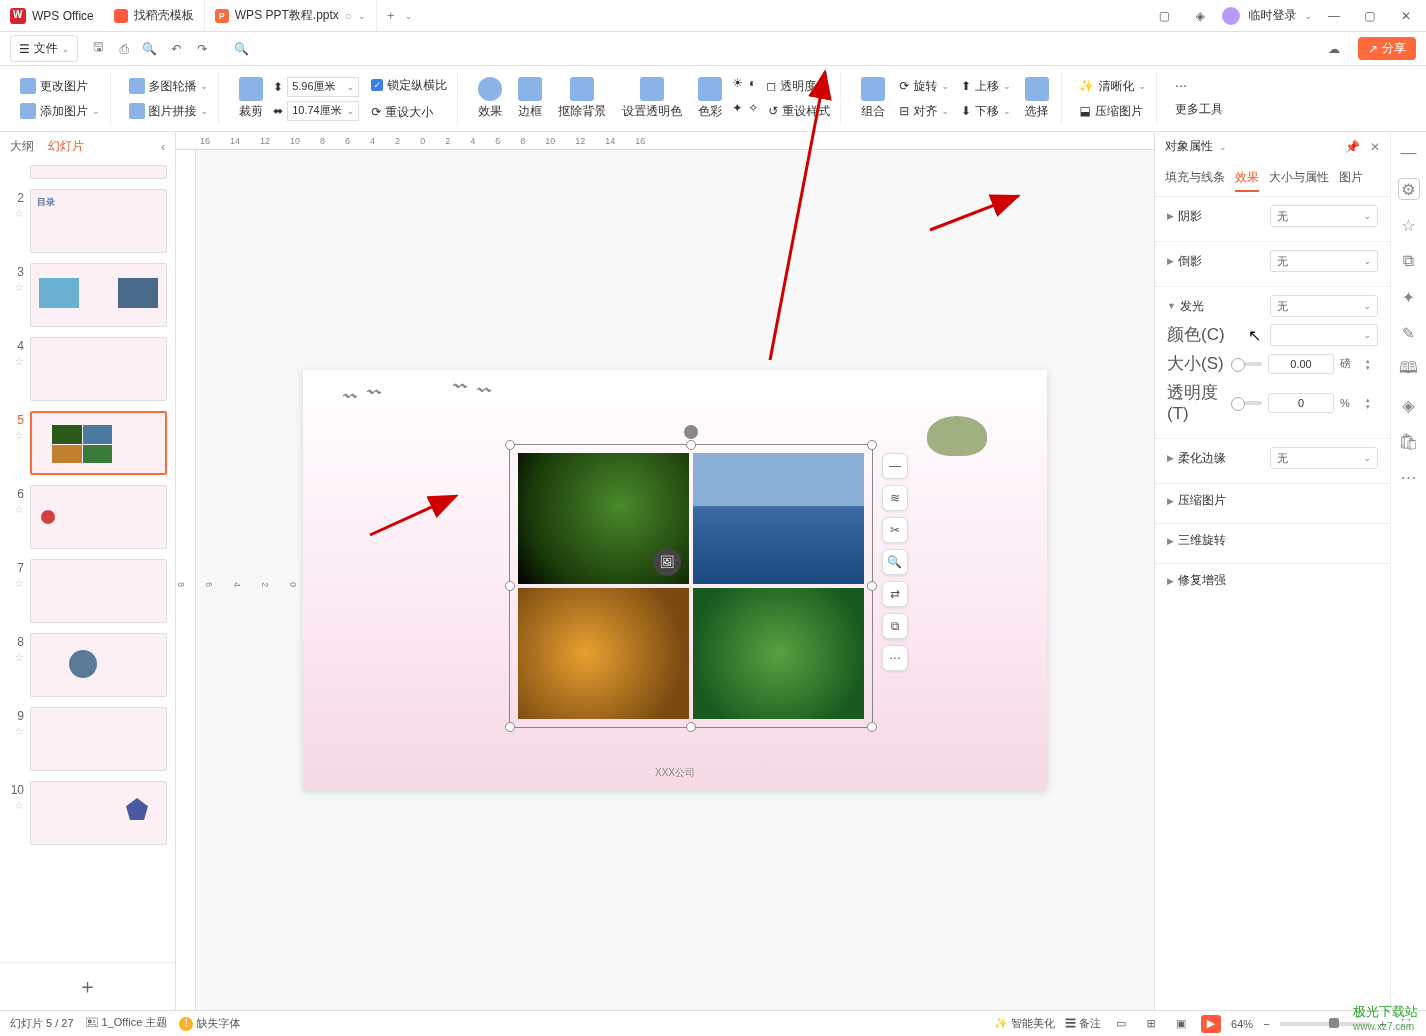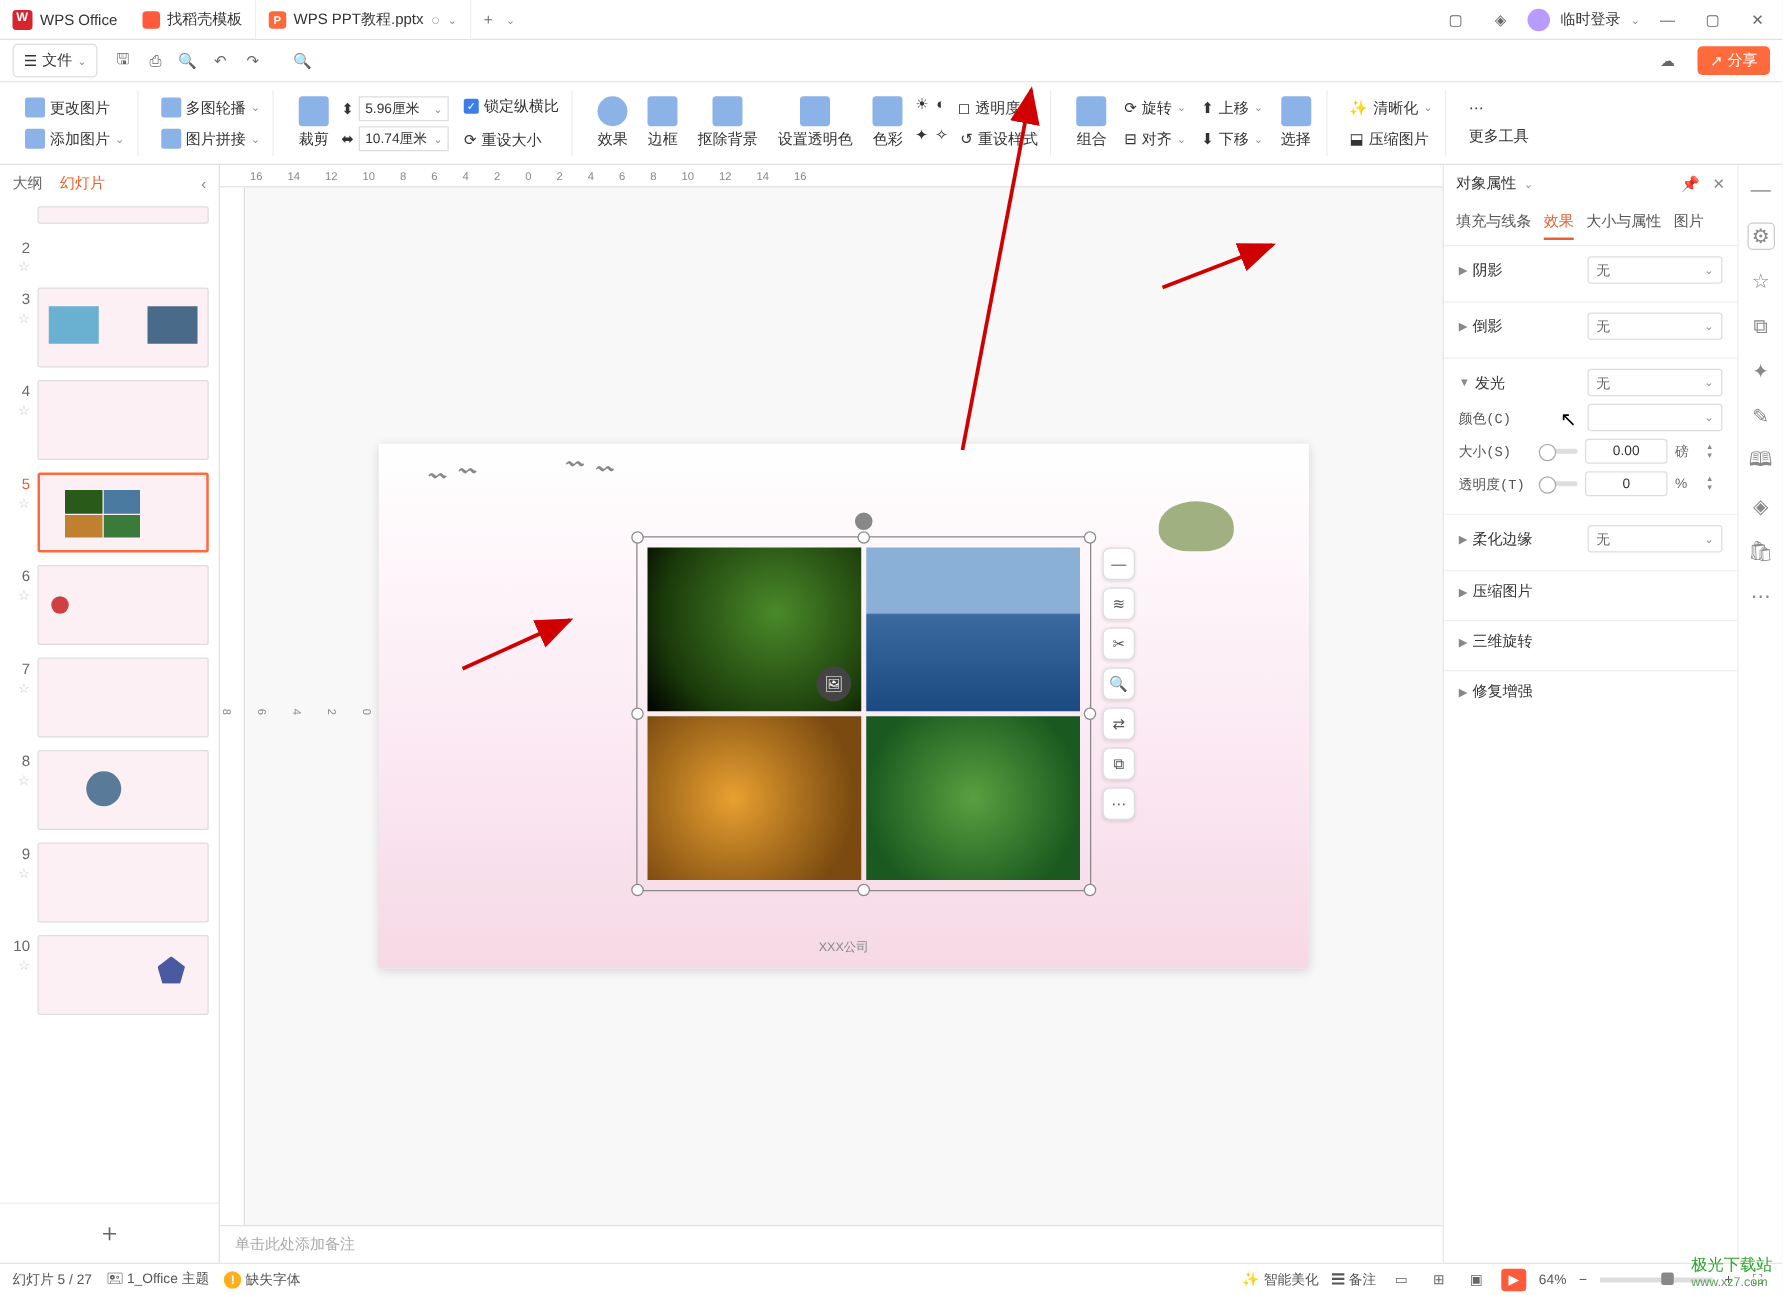--- a/index.html
+++ b/index.html
@@ -87,21 +87,21 @@
 .rpanel-head-title { font-weight:500; }
 .rpanel-head-icons { margin-left:auto;display:flex;gap:10px;color:#888; }
 .rpanel-tabs { display:flex;gap:10px;padding:4px 10px;font-size:12px;border-bottom:1px solid #eee; }
 .rpanel-tab { cursor:pointer;padding:4px 0;color:#555; }
 .rpanel-tab.active { color:#e86030;border-bottom:2px solid #e86030; }
 .rsection { padding: 8px 12px;border-bottom:1px solid #f0f0f0; }
 .rsection-head { display:flex;align-items:center;gap:4px;margin-bottom:6px; }
 .rsection-head .tri { font-size:9px;color:#888; }
 .rselect { width: 108px;height:22px;border:1px solid #ddd;border-radius:3px;display:flex;align-items:center;justify-content:space-between;padding:0 6px;font-size:11px;color:#666;margin-left:auto; }
 .rrow { display:flex;align-items:center;margin:6px 0;gap:6px; }
-.rlabel { width: 58px;font-size:11px;color:#555;font-family:Liberation Mono, monospace; }
+.rlabel { width: 58px;font-size:17px;color:#555; }
 .rslider { flex:1;height:4px;background:#ddd;border-radius:2px;position:relative; }
 .rslider::after { content:"";position:absolute;left:0;top:-4px;width:12px;height:12px;background:#fff;border:1px solid #aaa;border-radius:50%; }
 .rnum { width:66px;height:20px;border:1px solid #ddd;border-radius:3px;font-size:11px;text-align:center;display:flex;align-items:center;justify-content:center; }
 .runit { font-size:11px;color:#666;width:20px; }
 .spinner { width:12px;display:flex;flex-direction:column;font-size:7px;color:#888;line-height:7px; }
 
 
 .iconstrip { width: 36px; background:#fff;border-left:1px solid #eee;display:flex;flex-direction:column;align-items:center;gap:14px;padding-top:10px; }
 .strip-icon { width:22px;height:22px;display:flex;align-items:center;justify-content:center;color:#888;cursor:pointer;font-size:16px; }
 
@@ -336,20 +336,23 @@
     </div>
     <div class="slides">
       <div class="slide-row">
           <div style="width:16px"></div>
           <div class="slide-thumb" style="height:14px"></div>
         </div>
       <div class="slide-row">
         <div>
             <div class="slide-num">2</div>
             <div class="slide-star">☆</div>
+          </div>
+        <div class="slide-thumb">
+            <div style="padding:6px;font-size:9px;color:#5a7aa0;font-weight:bold">目录</div>
           </div>
       </div>
       <div class="slide-row">
           <div>
             <div class="slide-num">3</div>
             <div class="slide-star">☆</div>
           </div>
           <div class="slide-thumb">
             <div style="position:absolute;left:8px;top:14px;width:40px;height:30px;background:#6ab0d0"></div>
             <div style="position:absolute;right:8px;top:14px;width:40px;height:30px;background:#4a6a8a"></div>
@@ -485,21 +488,20 @@
               <div class="float-btn">🔍</div>
               <div class="float-btn">⇄</div>
               <div class="float-btn">⧉</div>
               <div class="float-btn">⋯</div>
             </div>
           </div>
           <div class="footer-text">XXX公司</div>
         </div>
       </div>
     </div>
-    <div class="notes-bar">单击此处添加备注</div>
   </div>
 
   <div class="rpanel">
     <div class="rpanel-head">
       <span class="rpanel-head-title">对象属性</span>
       <span class="chev">⌄</span>
       <div class="rpanel-head-icons">
         <span>📌</span>
         <span>✕</span>
       </div>

